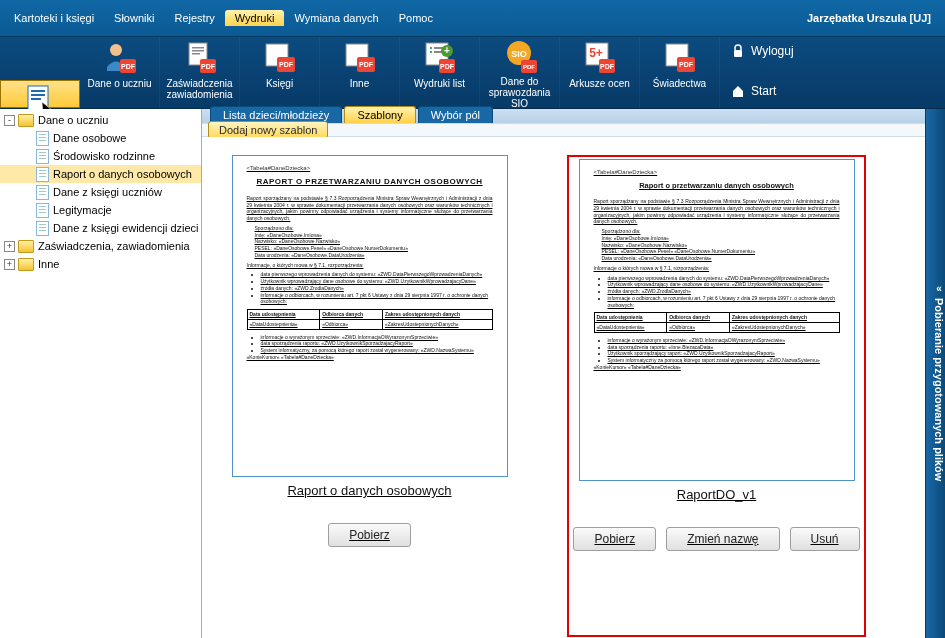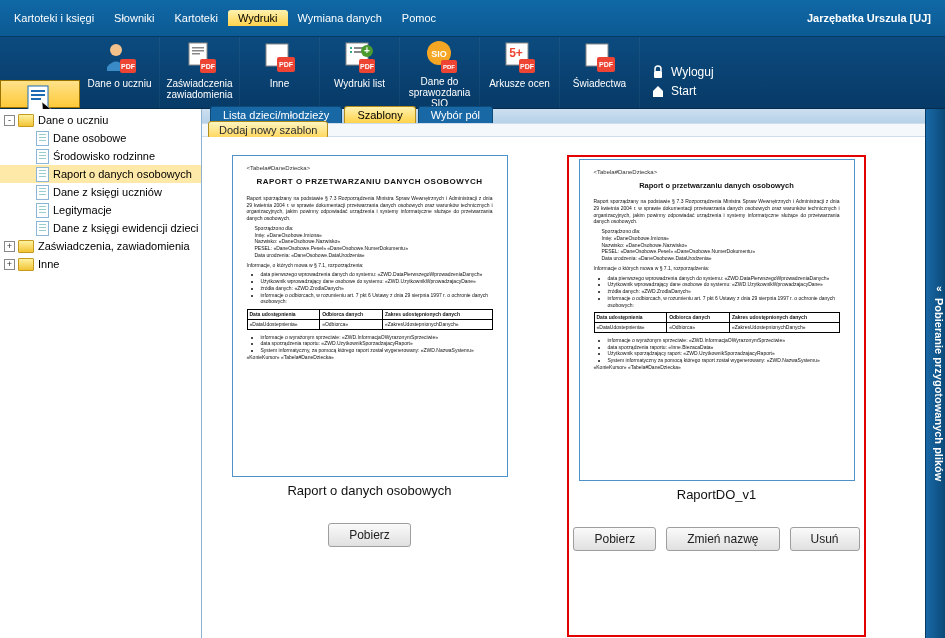--- a/index.html
+++ b/index.html
@@ -9,21 +9,21 @@
 .menubar .menu-item { padding: 2px 10px; cursor: pointer; border-radius: 3px 3px 0 0; }
 .menubar .menu-item.active { background: linear-gradient(#fff2b0,#ffd24a); color: #000; }
 .menubar .spacer { flex: 1; }
 .user-name { font-weight: bold; padding-right: 10px; }
 
 .ribbon { height: 72px; background: linear-gradient(#0c4b7f,#073a67); display: flex; align-items: stretch; color: #fff; font-size: 10px; border-bottom: 1px solid #052b4d; }
 .ribbon .rbtn { width: 80px; display: flex; flex-direction: column; align-items: center; justify-content: flex-start; padding-top: 3px; text-align: center; cursor: pointer; border-right: 1px solid rgba(255,255,255,0.05); }
 .ribbon .rbtn.active { background: linear-gradient(#ffe28a,#ffc93a); color: #000; border: 1px solid #9a7200; margin-top: 43px; }
 .ribbon .rbtn .icon-wrap { width: 42px; height: 36px; display: flex; align-items: center; justify-content: center; position: relative; }
 .ribbon .rbtn .label { line-height: 11px; margin-top: 2px; padding: 0 2px; }
-.ribbon .side-actions { flex: 1; display: flex; flex-direction: column; align-items: flex-start; justify-content: flex-end; padding: 6px 10px; font-size: 12px; }
+.ribbon .side-actions { flex: 1; display: flex; flex-direction: column; align-items: flex-start; justify-content: space-between; padding: 6px 10px; font-size: 12px; }
 .ribbon .side-actions .act { display: flex; align-items: center; cursor: pointer; margin-bottom: 3px; }
 .ribbon .side-actions .act span.icon { width: 16px; height: 16px; margin-right: 5px; display: inline-flex; align-items: center; justify-content: center; }
 
 .main-area { position: relative; height: 546px; display: flex; }
 
 .sidebar-left { width: 202px; background: #fff; border-right: 1px solid #8db2d1; overflow: hidden; font-size: 11px; color: #000; }
 .tree { padding: 2px 0; }
 .tree-item { display: flex; align-items: center; padding: 1px 2px 1px 4px; height: 18px; white-space: nowrap; cursor: pointer; }
 .tree-item.level1 { padding-left: 4px; }
 .tree-item.level2 { padding-left: 36px; }
@@ -35,21 +35,21 @@
 
 .content { flex: 1; background: #e0ecf5; display: flex; flex-direction: column; }
 .tabs-row { height: 14px; background: linear-gradient(#cddff0,#b6d1e8); display: flex; align-items: flex-end; padding-left: 8px; padding-top: 2px; font-size: 11px; }
 .tabs-row .tab { padding: 2px 12px; background: #1968a6; color: #fff; border-radius: 3px 3px 0 0; margin-right: 2px; cursor: pointer; border:1px solid #0b4a79; border-bottom:none; }
 .tabs-row .tab.active { background: linear-gradient(#fff2b0,#ffd24a); color: #000; border-color:#b28c1b; }
 
 .toolbar2 { height: 14px; background: #f4f8fb; border-top: 1px solid #cfdceb; border-bottom: 1px solid #cfdceb; display: flex; align-items: center; padding: 0 6px; }
 .new-btn { background: linear-gradient(#fff5c0,#ffd65a); border: 1px solid #b28c1b; color: #2b2b2b; font-size: 11px; padding: 2px 10px; border-radius: 3px; cursor: pointer; }
 
 .templates-area { flex: 1; background: #fff; padding: 18px 20px; display: flex; gap: 50px; overflow: auto; }
-.template-card { width: 295px; display: flex; flex-direction: column; align-items: center; }
+.template-card { width: 295px; display: flex; flex-direction: column; align-items: center; text-decoration: underline; }
 .template-card.selected { border: 2px solid #e20000; padding: 2px; width: 299px; }
 .preview { width: 276px; height: 322px; border: 1px solid #4f92c9; background: #fff; padding: 8px 14px; font-size: 5px; color: #111; line-height: 1.35; overflow: hidden; }
 .preview .pv-title1 { font-size: 6px; color: #333; margin-bottom: 1px; }
 .preview .pv-title2 { font-size: 8px; font-weight: bold; text-align: center; letter-spacing: 0.5px; margin: 5px 0 7px; }
 .preview .pv-title2b { font-size: 7.5px; font-weight: bold; text-align: center; margin: 5px 0 7px; }
 .preview p { margin-bottom: 3px; text-align: justify; }
 .preview .pv-indent { padding-left: 8px; }
 .preview .pv-bullets { padding-left: 14px; }
 .preview .pv-bullets li { list-style: disc; margin-bottom: 0; }
 .preview table { width: 100%; border-collapse: collapse; font-size: 5px; margin: 4px 0; }
@@ -63,21 +63,21 @@
 .sidebar-right { width: 20px; background: linear-gradient(90deg,#1968a6,#0b4a79); color: #fff; font-size: 11px; display: flex; align-items: flex-start; justify-content: center; writing-mode: vertical-rl; cursor: pointer; border-left: 1px solid #053a63; }
 .sidebar-right .handle { padding: 6px 0; font-weight: bold; display:flex; align-items:center; }
 .sidebar-right .chev { writing-mode: horizontal-tb; font-size:10px; margin-bottom:4px; }
 </style>
 </head>
 <body>
 
 <div class="menubar">
   <div class="menu-item">Kartoteki i księgi</div>
   <div class="menu-item">Słowniki</div>
-  <div class="menu-item">Kartoteki</div>
+  <div class="menu-item">Rejestry</div>
   <div class="menu-item active">Wydruki</div>
   <div class="menu-item">Wymiana danych</div>
   <div class="menu-item">Pomoc</div>
   <div class="spacer"></div>
   <div class="user-name">Jarzębatka Urszula [UJ]</div>
 </div>
 
 <div class="ribbon">
   <div class="rbtn active">
     <div class="icon-wrap">
@@ -107,20 +107,30 @@
       <svg width="36" height="34">
           <rect x="7" y="2" width="18" height="22" fill="#fff" stroke="#888"></rect>
           <rect x="10" y="6" width="12" height="1.5" fill="#888"></rect>
           <rect x="10" y="9" width="12" height="1.5" fill="#888"></rect>
           <rect x="10" y="12" width="8" height="1.5" fill="#888"></rect>
           <rect x="18" y="18" width="16" height="14" rx="2" fill="#e43"></rect>
           <text x="26" y="28" font-size="7" fill="#fff" text-anchor="middle" font-weight="bold">PDF</text>
         </svg>
     </div>
     <div class="label">Zaświadczenia zawiadomienia</div>
+  </div>
+  <div class="rbtn">
+    <div class="icon-wrap">
+      <svg width="34" height="34">
+          <rect x="3" y="3" width="22" height="22" fill="#fff" stroke="#888"></rect>
+          <rect x="14" y="16" width="18" height="15" rx="2" fill="#e43"></rect>
+          <text x="23" y="26" font-size="7" fill="#fff" text-anchor="middle" font-weight="bold">PDF</text>
+        </svg>
+    </div>
+    <div class="label">Księgi</div>
   </div>
   <div class="rbtn">
     <div class="icon-wrap">
       <svg width="34" height="34">
           <rect x="3" y="3" width="22" height="22" fill="#fff" stroke="#888"></rect>
           <rect x="14" y="16" width="18" height="15" rx="2" fill="#e43"></rect>
           <text x="23" y="26" font-size="7" fill="#fff" text-anchor="middle" font-weight="bold">PDF</text>
         </svg>
     </div>
     <div class="label">Inne</div>

